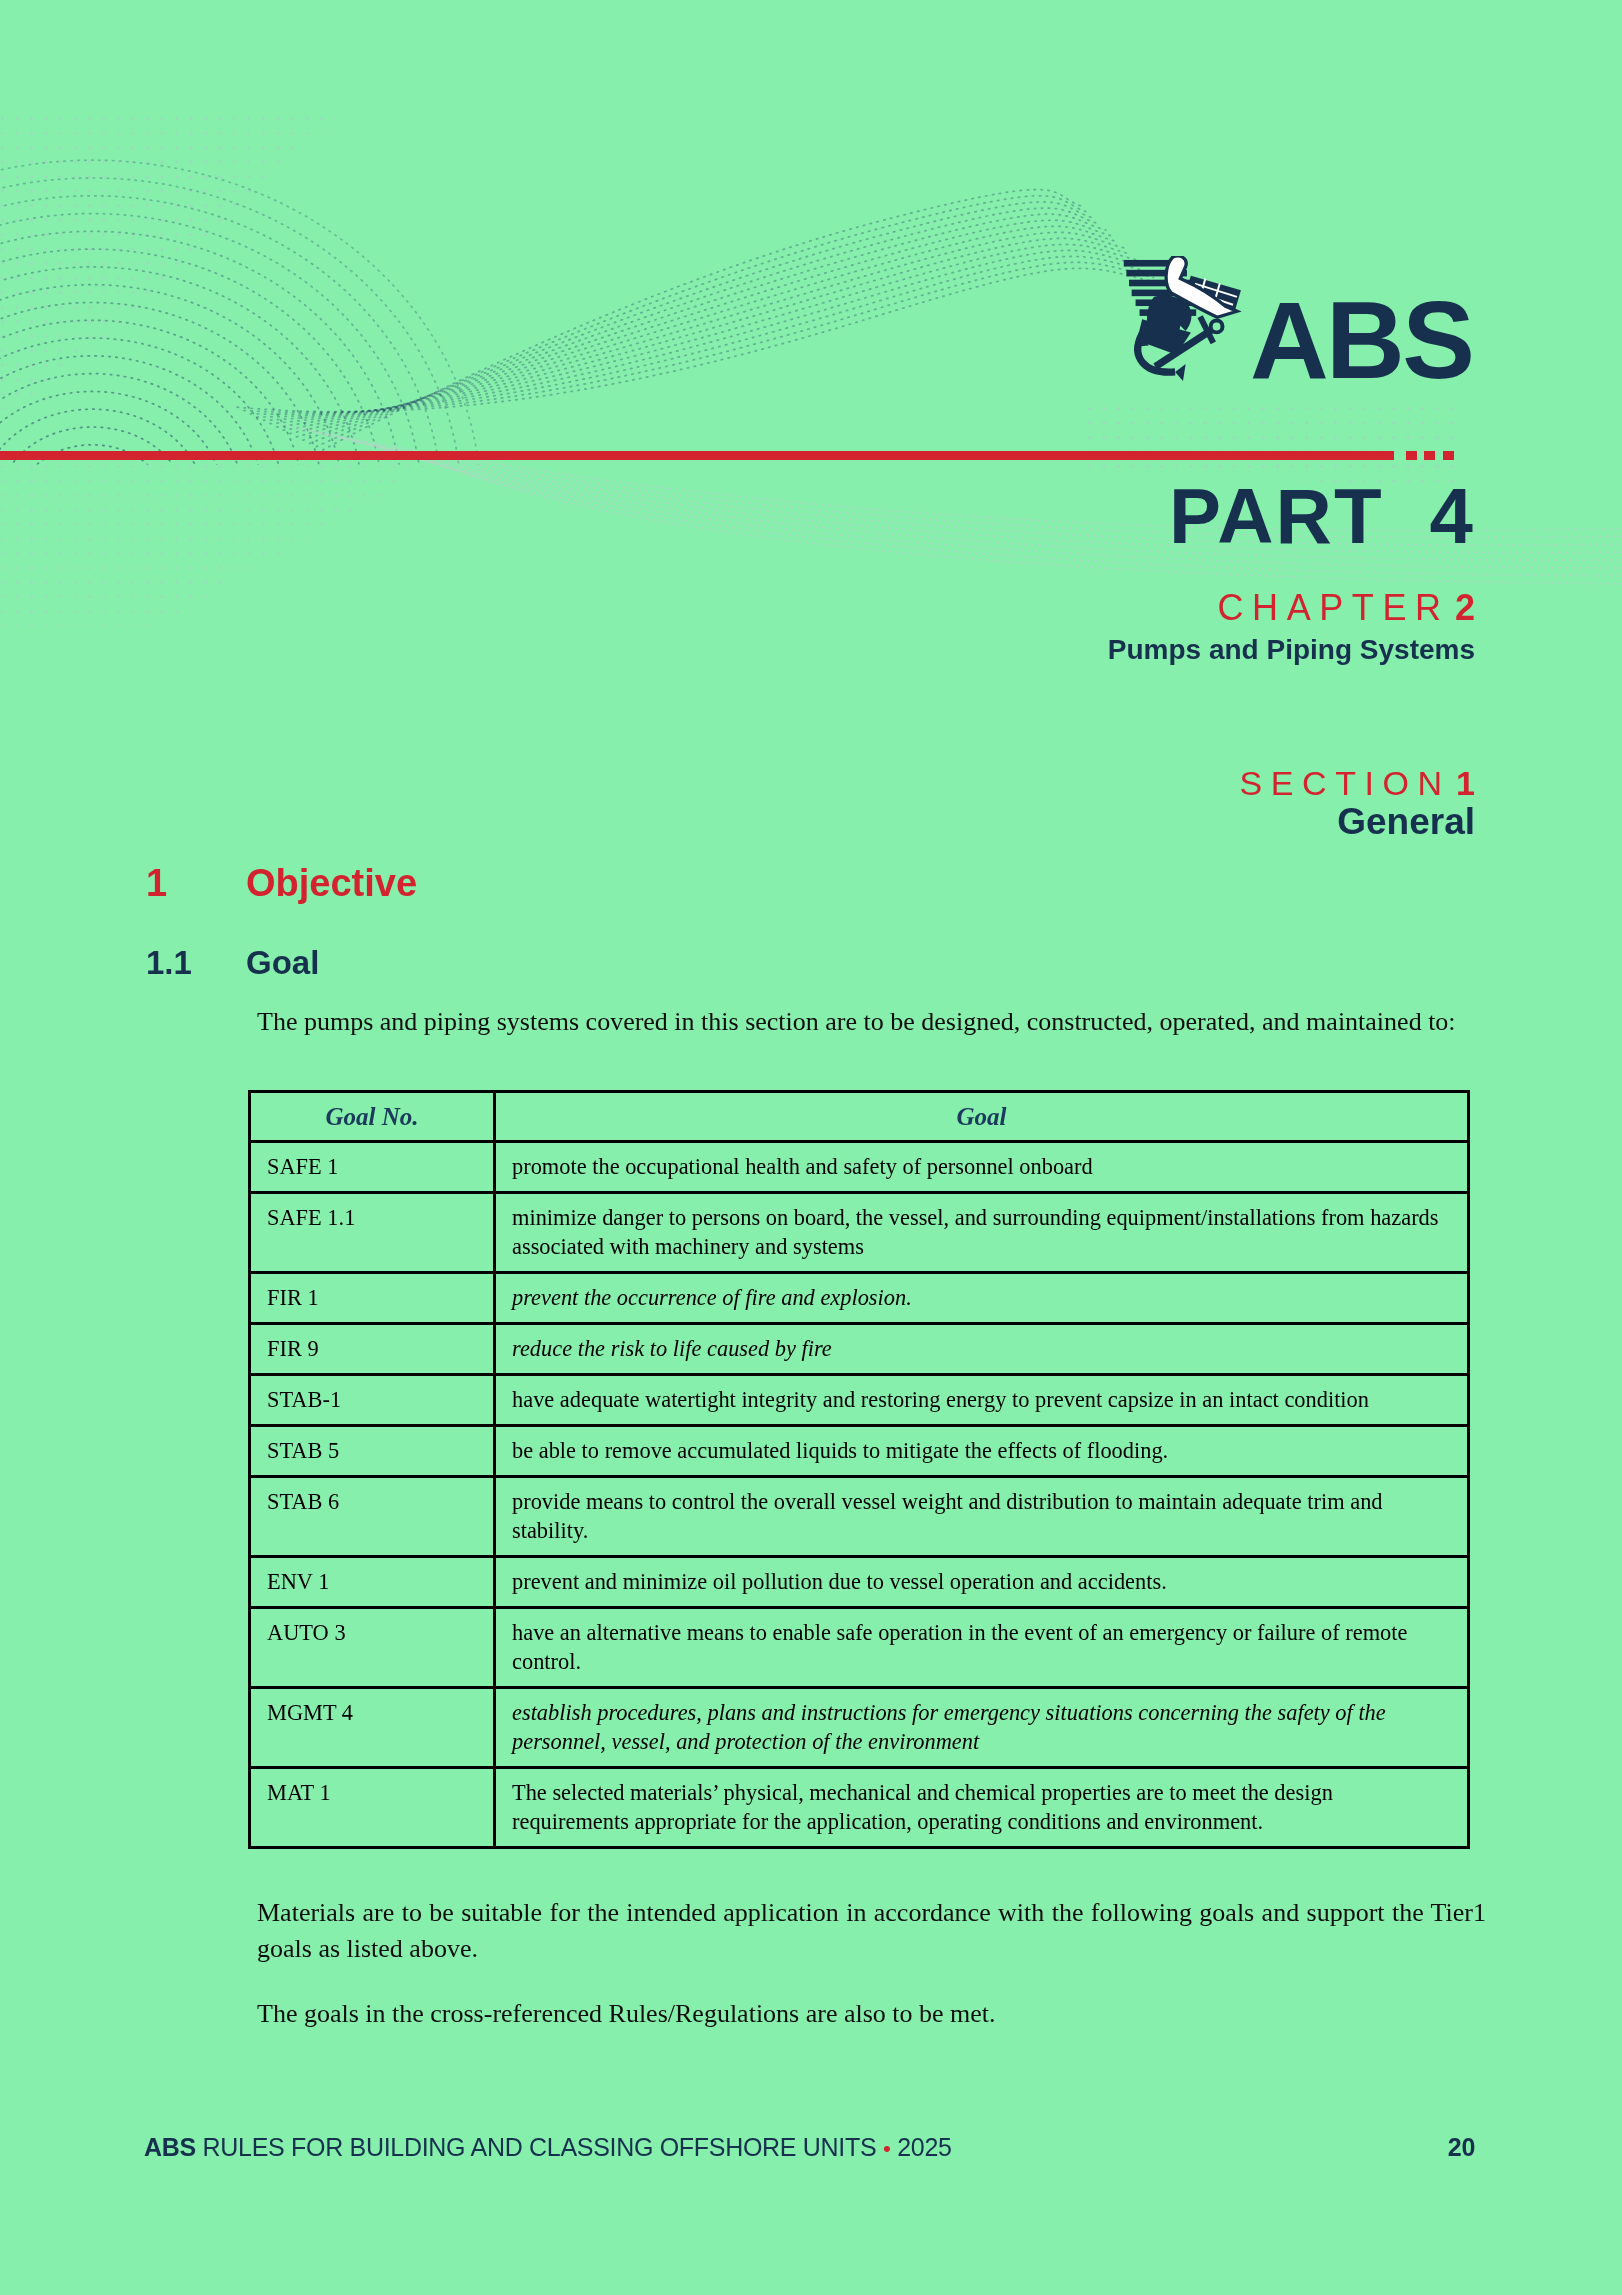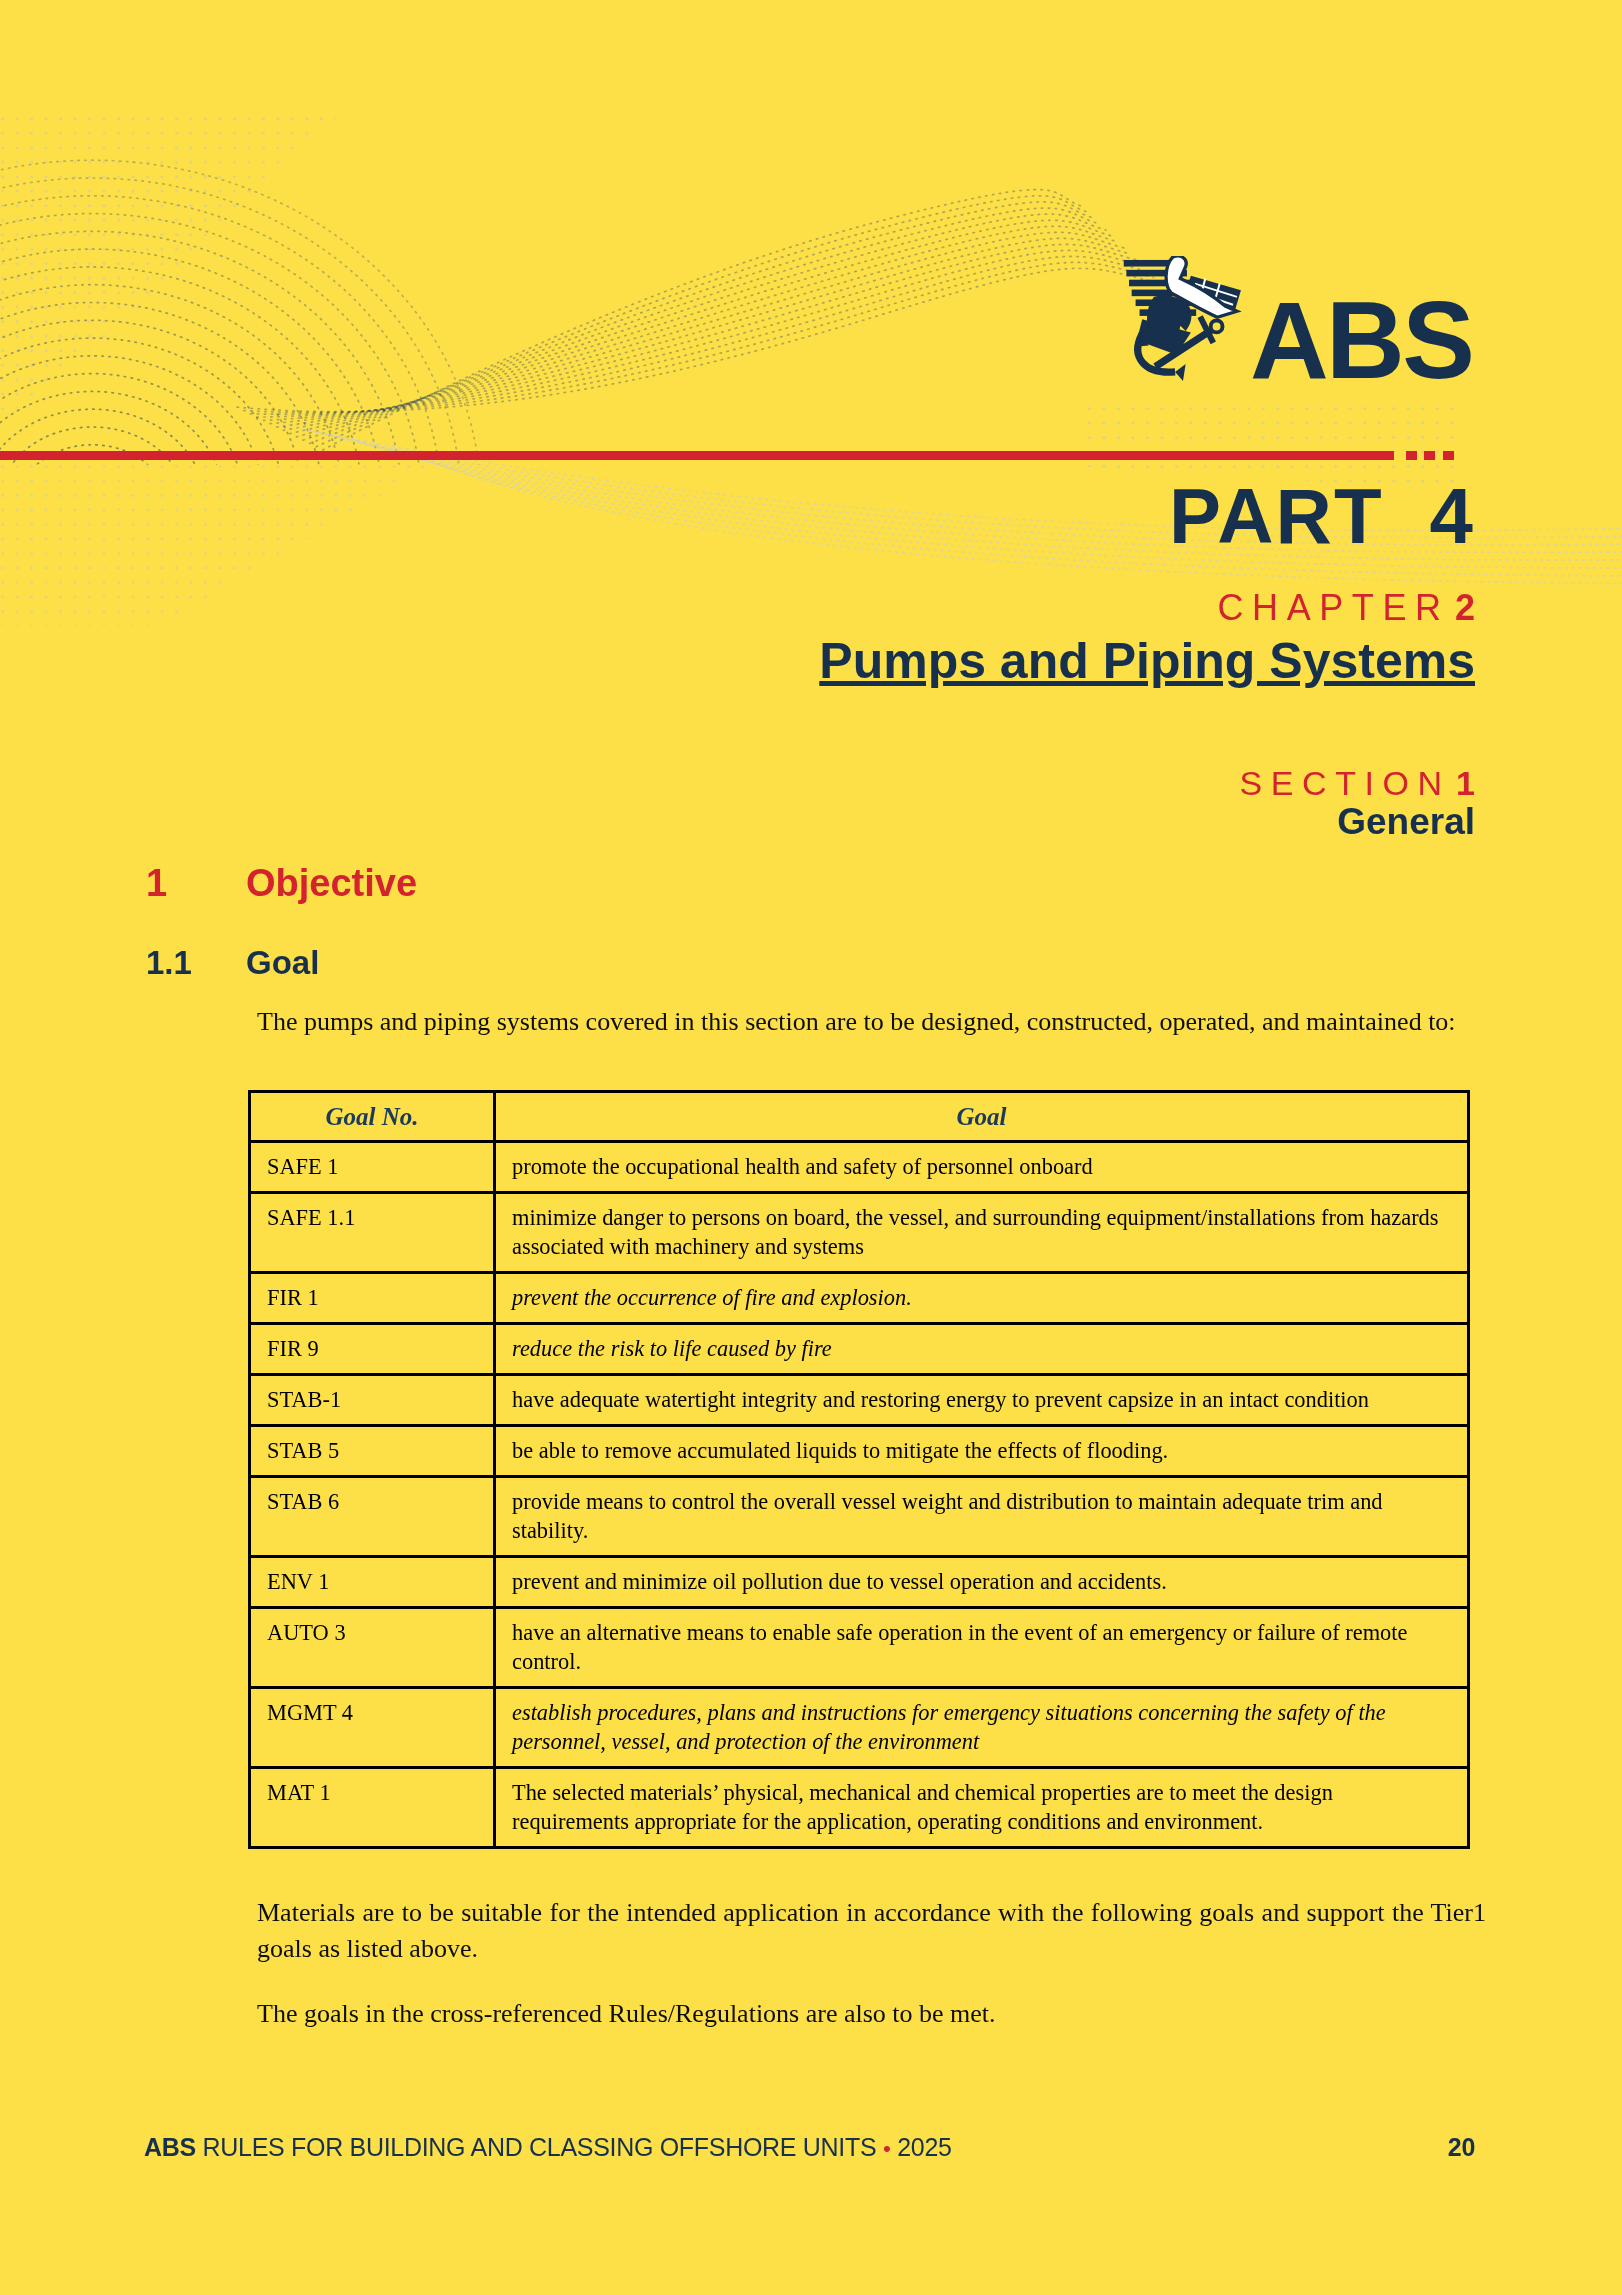--- a/index.html
+++ b/index.html
@@ -1,18 +1,18 @@
 <!DOCTYPE html>
 <html style="font-size:10.5px"><head>
 <meta charset="utf-8">
 <style>
   html,body{margin:0;padding:0;background:#e8e8e8;}
   .page{
     position:relative;width:1623px;height:2295px;margin:0 auto;
-    background:#fde047;overflow:hidden;
+    background:#86efac;overflow:hidden;
     font-family:"Liberation Sans",sans-serif;color:#16304e;
   }
   svg{display:block;}
   
   .wave{position:absolute;left:0;top:0;}
   
   .logo-eagle{position:absolute;left:1113px;top:256px;}
   .logo-text{
     position:absolute;left:1250px;top:286px;line-height:1;
     font-size:109px;font-weight:700;letter-spacing:-2.6px;color:#16304e;
@@ -21,21 +21,21 @@
   .rule-solid{position:absolute;left:0;top:451px;width:1394px;height:9.2px;background:#d2232f;}
   .rule-dash{position:absolute;top:451px;width:10.5px;height:9.2px;background:#d2232f;}
   .rd1{left:1406px;} .rd2{left:1424px;} .rd3{left:1443px;}
   
   .part{
     position:absolute;top:477px;right:148px;line-height:1;
     font-size:78px;font-weight:700;letter-spacing:2px;word-spacing:22.4px;color:#16304e;
   }
   .chapter{position:absolute;top:590px;right:148px;line-height:1;font-size:36px;color:#d2232f;letter-spacing:8.6px;font-weight:400;}
   .chapter .num{font-weight:700;letter-spacing:0;margin-left:5.3px;}
-  .chapter-title{position:absolute;top:636px;right:148px;line-height:1;font-size:50px;font-weight:700;color:#16304e;text-decoration:underline;}
+  .chapter-title{position:absolute;top:636px;right:148px;line-height:1;font-size:28px;font-weight:700;color:#16304e;}
   .section{position:absolute;top:766px;right:148px;line-height:1;font-size:34px;color:#d2232f;letter-spacing:8.6px;font-weight:400;}
   .section .num{font-weight:700;letter-spacing:0;margin-left:5.3px;}
   .section-title{position:absolute;top:771px;right:148px;line-height:1;font-size:37px;font-weight:700;color:#16304e;margin-top:32px;}
   
   .obj-num{position:absolute;top:864px;left:146px;line-height:1;font-size:38px;font-weight:700;color:#d2232f;}
   .obj-title{position:absolute;top:864px;left:246px;line-height:1;font-size:38px;font-weight:700;color:#d2232f;}
   .goal-num{position:absolute;top:946px;left:146px;line-height:1;font-size:33px;font-weight:700;color:#16304e;}
   .goal-title{position:absolute;top:946px;left:246px;line-height:1;font-size:33px;font-weight:700;color:#16304e;}
   
   .body{

